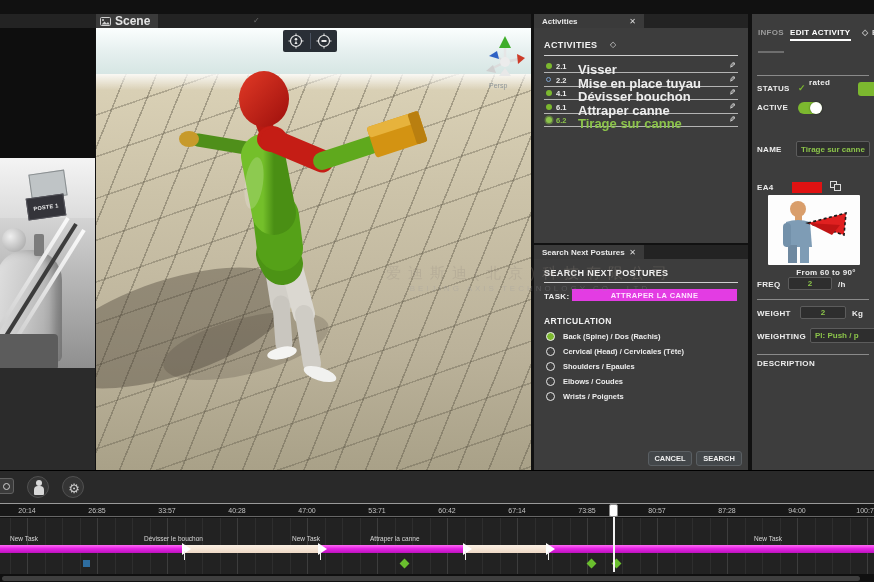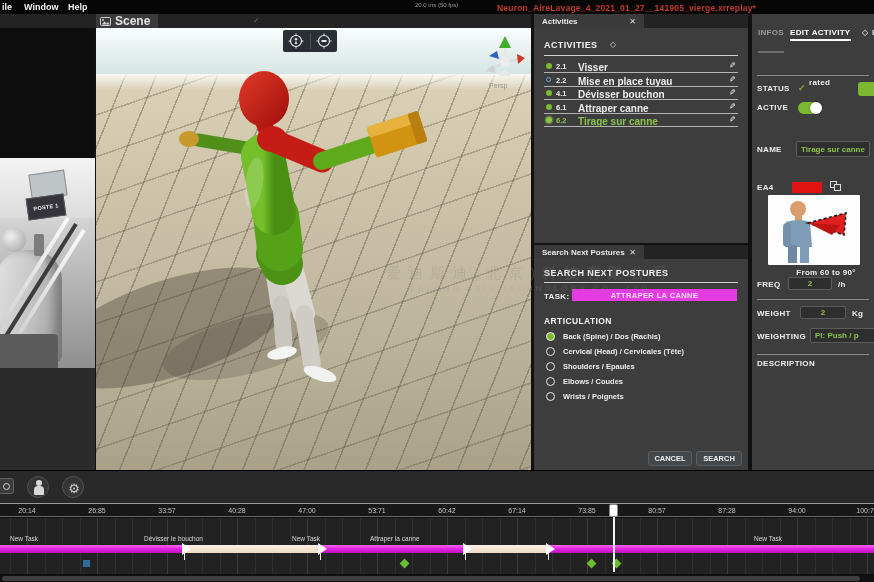--- a/index.html
+++ b/index.html
@@ -57,21 +57,21 @@
   .sec-title{position:absolute;font-size:9px;font-weight:bold;color:#f2f2f2;letter-spacing:.4px;}
   .sec-underline{position:absolute;height:1px;background:#cfcfcf;}
 
   
   .act-row{position:absolute;left:10px;width:194px;height:13px;border-bottom:1px solid rgba(220,220,220,.75);}
   .act-row .dot{position:absolute;left:2px;top:3px;width:6px;height:6px;border-radius:50%;}
   .dot.green{background:#7cb82f;}
   .dot.hollow-blue{background:transparent;border:1.5px solid #7a9fc9;width:5px;height:5px;}
   .dot.green-selected{background:#8bc34a;box-shadow:0 0 0 1.5px rgba(139,195,74,.45);}
   .act-row .act-id{position:absolute;left:12px;top:2px;font-size:7.5px;font-weight:bold;color:#ededed;}
-  .act-row .act-label{position:absolute;left:34px;top:2px;font-size:10px;font-weight:bold;color:#ededed;white-space:nowrap;}
+  .act-row .act-label{position:absolute;left:34px;top:2px;font-size:13px;font-weight:bold;color:#ededed;white-space:nowrap;}
   .act-row .pencil{position:absolute;right:2px;top:1px;font-size:8px;color:#e6e6e6;transform:scaleX(-1);}
   .act-row.sel .act-id,.act-row.sel .act-label{color:#8bc34a;}
 
   
   .task-bar{position:absolute;background:#e33ce3;display:flex;align-items:center;justify-content:center;}
   .task-bar span{font-size:7.5px;font-weight:bold;color:#ffe2ff;letter-spacing:.4px;}
   .radio-row{position:absolute;left:12px;width:190px;height:12px;display:flex;align-items:center;gap:8px;}
   .radio{width:9px;height:9px;border-radius:50%;border:1.5px solid #e8e8e8;background:transparent;flex:0 0 auto;}
   .radio.on{background:#7cb82f;border-color:#f2f2f2;}
   .radio-lbl{font-size:7.5px;font-weight:bold;color:#ededed;white-space:nowrap;}
@@ -129,27 +129,20 @@
   
   .watermark{position:absolute;left:290px;top:264px;width:480px;text-align:center;opacity:.30;pointer-events:none;z-index:50;}
   .watermark .l1{font-size:15px;letter-spacing:7px;color:rgba(150,140,130,.9);white-space:nowrap;}
   .watermark .l2{font-size:8px;letter-spacing:3px;color:rgba(150,150,160,.9);white-space:nowrap;margin-top:1px;}
 </style>
 </head>
 <body>
 
 <div id="app">
 
-  <div class="menubar">
-    <span class="menu-item" style="left:2px">ile</span>
-    <span class="menu-item" style="left:24px">Window</span>
-    <span class="menu-item" style="left:68px">Help</span>
-    <span class="perf">20.0 ms (50 fps)</span>
-    <span class="doc-title">Neuron_AireLavage_4_2021_01_27__141905_vierge.xrreplay*</span>
-  </div>
 
   <div class="tabstrip">
     <span class="strip-check">✓</span>
     <div class="scene-tab">
       <svg width="11" height="9" viewBox="0 0 11 9">
           <rect x="0.5" y="0.5" width="10" height="8" rx="1" fill="none" stroke="#cfcfcf"></rect>
           <circle cx="3" cy="3" r="1" fill="#cfcfcf"></circle>
           <path d="M1.5 7.5 L4.5 4.5 L6.5 6.5 L8 5 L9.8 7.5 Z" fill="#cfcfcf"></path>
         </svg>
       <span class="lbl">Scene</span>

